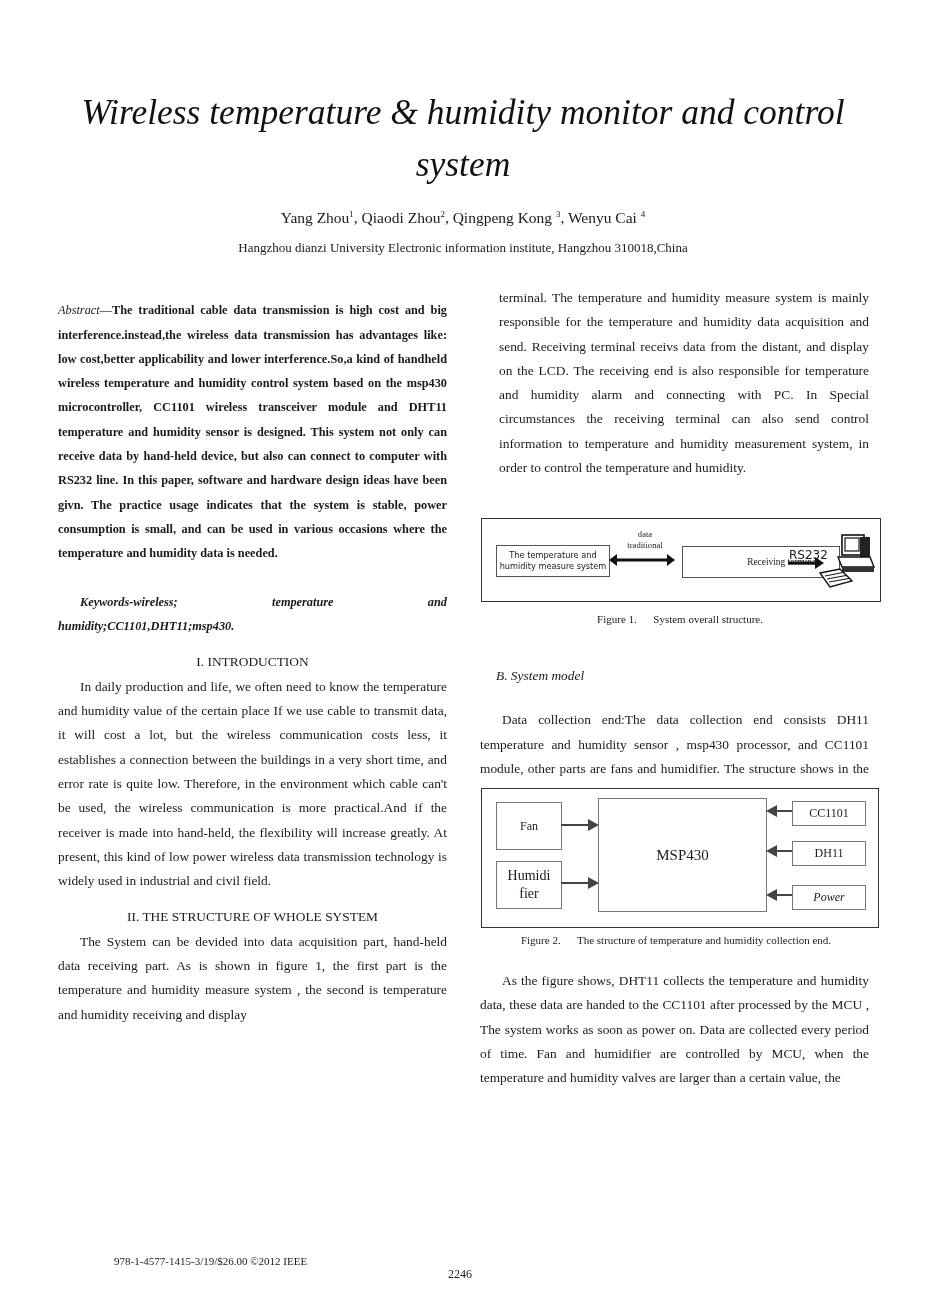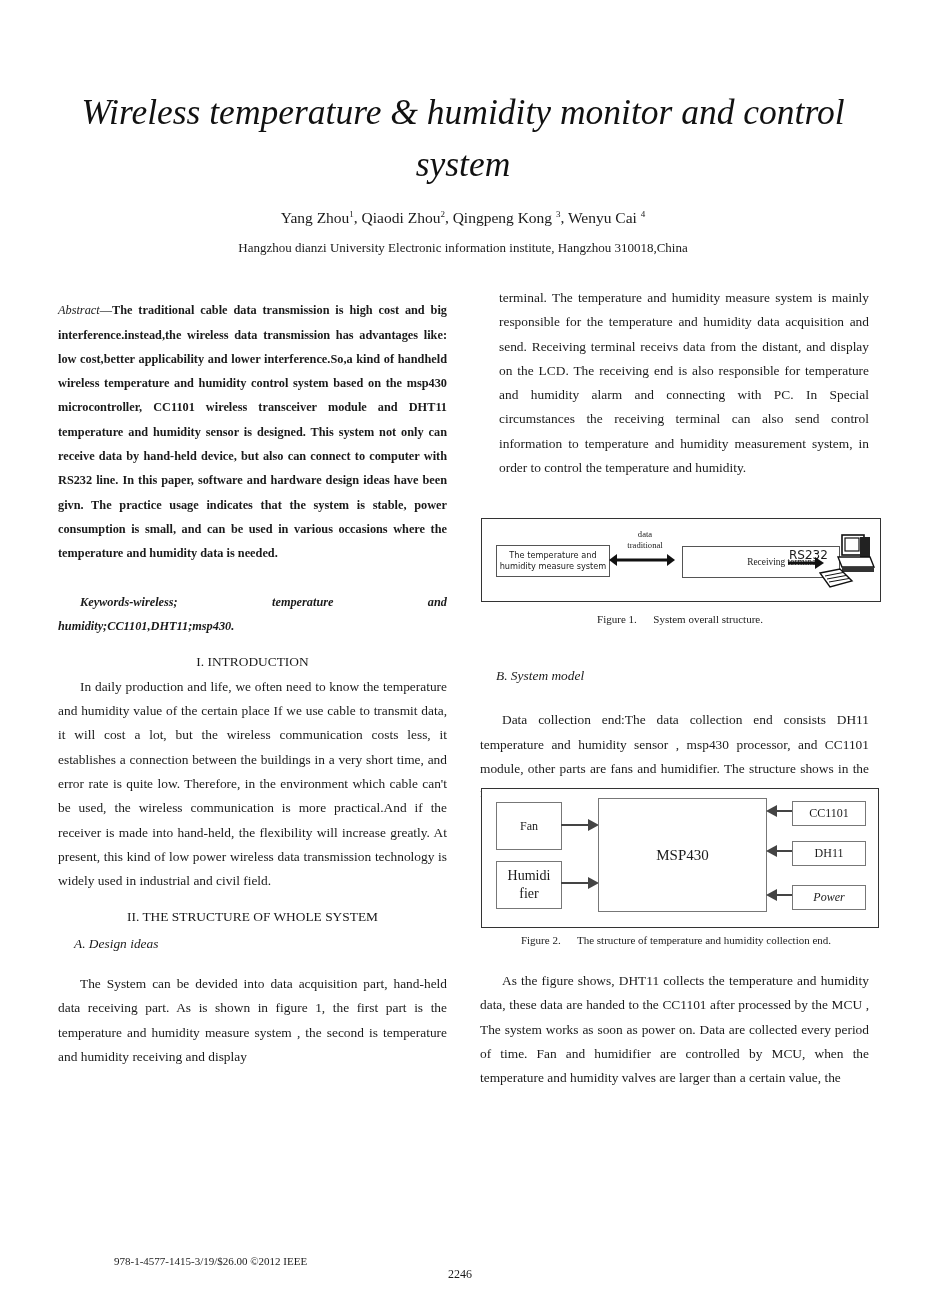--- a/index.html
+++ b/index.html
@@ -55,21 +55,20 @@
   <div style="height:12px"></div>
   <div class="keywords">Keywords-wireless;           temperature           and</div>
   <div class="kw2">humidity;CC1101,DHT11;msp430.</div>
 
   <div style="height:12px"></div>
   <p class="sechead">I.   INTRODUCTION</p>
   <p class="para">In daily production and life, we often need to know the temperature and humidity value of the certain place If we use cable to transmit data, it will cost a lot, but the wireless communication costs less, it establishes a connection between the buildings in a very short time, and error rate is quite low. Therefore, in the environment which cable can't be used, the wireless communication is more practical.And if the receiver is made into hand-held, the flexibility will increase greatly. At present, this kind of low power wireless data transmission technology is widely used in industrial and civil field.</p>
 
   <div style="height:12px"></div>
   <p class="sechead">II.   THE STRUCTURE OF WHOLE SYSTEM</p>
-  <p class="subhead" style="margin-top:2px">A.   Design ideas</p>
   <p class="para">The System can be devided into data acquisition part, hand-held data receiving part. As is shown in figure 1, the first part is the temperature and humidity measure system , the second is temperature and humidity receiving and display</p>
 </div>
 
 <div id="right" class="col" style="top:286px;">
   <p class="para noind">terminal. The temperature and humidity measure system is mainly responsible for the temperature and humidity data acquisition and send. Receiving terminal receivs data from the distant, and display on the LCD. The receiving end is also responsible for temperature and humidity alarm  and connecting with PC. In Special circumstances the receiving terminal can also send control information to temperature and humidity measurement system, in order to control the temperature and humidity.</p>
 </div>
 
 <div class="figbox" style="left:481px; top:518px; width:398px; height:82px;">
   <div class="box" style="left:14px; top:26px; width:112px; height:30px; font-family:'DejaVu Sans',sans-serif; font-size:8.2px; line-height:11px; flex-direction:column; border-color:#555;">
     <span>The temperature and</span>

